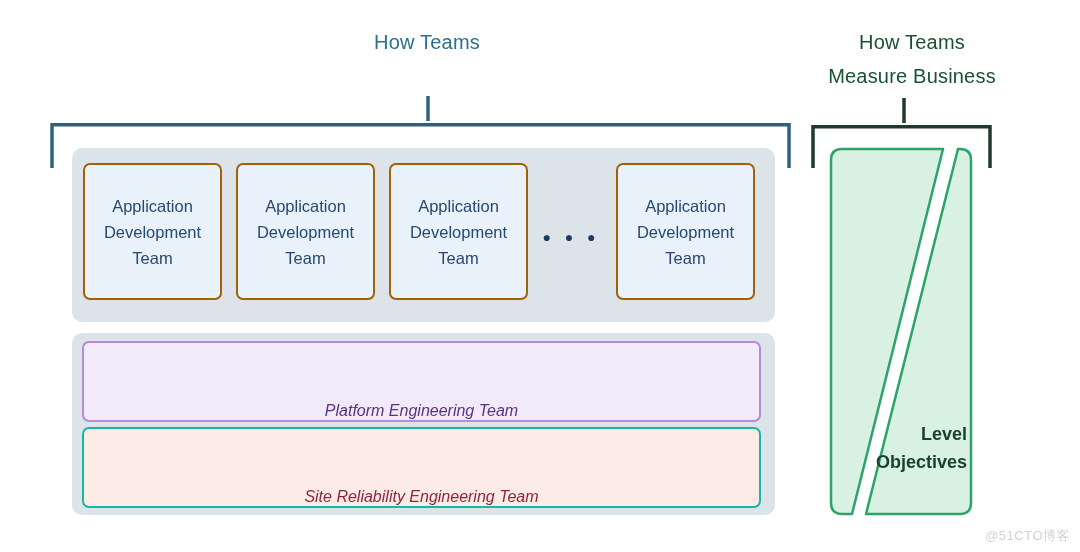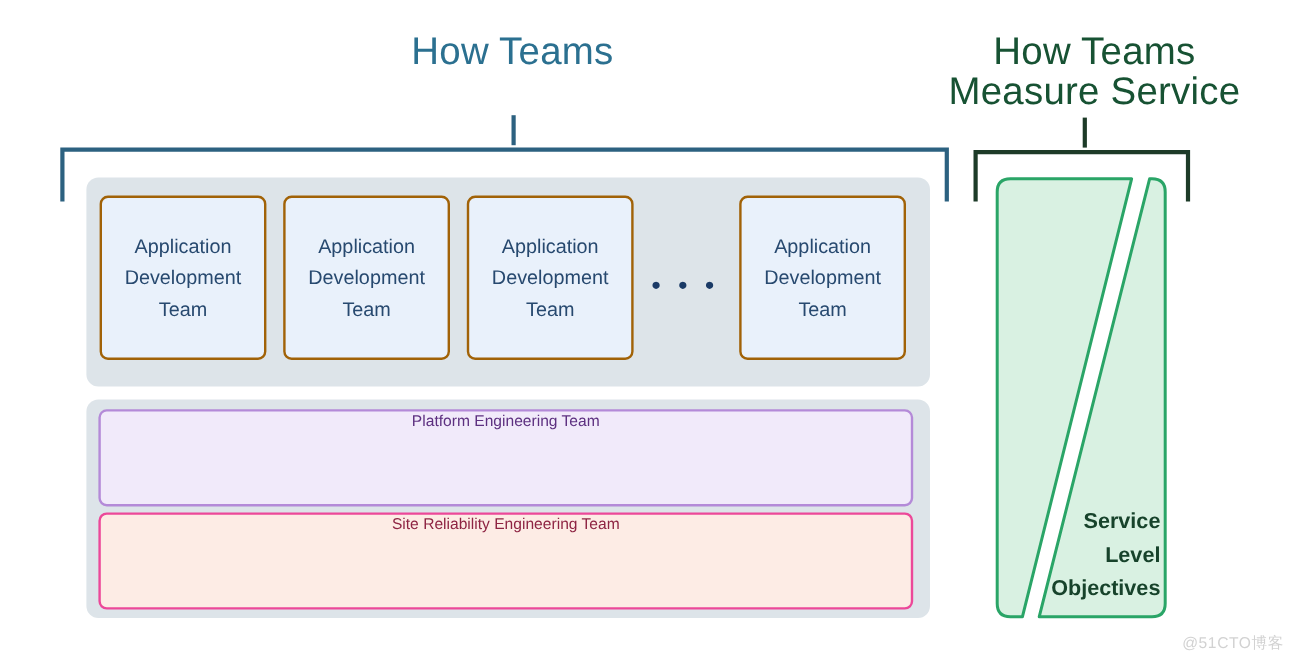--- a/index.html
+++ b/index.html
@@ -1,20 +1,20 @@
 <!DOCTYPE html>
 <html><head>
 <meta charset="utf-8">
 <style>
   html,body{margin:0;padding:0;background:#ffffff;}
   .canvas{
     position:relative;width:1080px;height:552px;background:#ffffff;overflow:hidden;
     font-family:"Liberation Sans","DejaVu Sans",sans-serif;
   }
-  .title{position:absolute;text-align:center;font-size:32px;line-height:34px;font-weight:500;letter-spacing:.2px;}
+  .title{position:absolute;text-align:center;font-size:20px;line-height:34px;font-weight:500;letter-spacing:.2px;}
   .title-left{left:287px;top:25px;width:280px;color:#2b7090;}
   .title-right{left:772px;top:25px;width:280px;color:#175233;}
 
   .overlay{position:absolute;left:0;top:0;width:1080px;height:552px;}
 
   .panel{position:absolute;left:72px;width:703px;background:#dde4e9;border-radius:10px;}
   .panel-top{top:148px;height:174px;}
   .panel-bottom{top:333px;height:182px;}
 
   .team-box{
@@ -26,41 +26,41 @@
   .team-1{left:83px;}  .team-2{left:236px;}  .team-3{left:389px;}  .team-4{left:616px;}
 
   .ellipsis{
     position:absolute;left:531px;top:224px;width:76px;height:26px;
     display:flex;align-items:center;justify-content:center;
     color:#1a3a66;font-size:14px;letter-spacing:5px;text-indent:5px;font-weight:bold;
   }
 
   .wide-box{
     position:absolute;left:82px;width:675px;height:77px;border-radius:7px;
-    display:flex;align-items:flex-start;justify-content:center;font-size:13px;
+    display:flex;align-items:flex-end;justify-content:center;font-size:16px;font-style:italic;
   }
   .platform-box{top:341px;background:#f1eafa;border:2px solid #b48ad8;color:#5d3080;}
-  .sre-box{top:427px;background:#fdece5;border:2px solid #ec4899;color:#8e2443;}
+  .sre-box{top:427px;background:#fdece5;border:2px solid #14b8a6;color:#8e2443;}
 
   .kpi-label{position:absolute;left:846px;top:164px;font-size:18px;font-weight:600;color:#17432b;line-height:28px;}
   .slo-label{position:absolute;left:790px;top:420px;width:177px;text-align:right;font-size:18px;font-weight:600;color:#17432b;line-height:28px;}
 
   .watermark{position:absolute;right:10px;bottom:7px;color:#d2d2d2;font-size:13px;letter-spacing:.5px;}
 </style>
 </head>
 <body>
 
 <div class="canvas">
 
   <div class="title title-left">
     <div>How Teams</div>
   </div>
   <div class="title title-right">
     <div>How Teams</div>
-    <div>Measure Service</div>
+    <div>Measure Business</div>
   </div>
 
   <div class="panel panel-top"></div>
   <div class="panel panel-bottom"></div>
 
   <svg class="overlay" width="1080" height="552" viewBox="0 0 1080 552">
     <path d="M428,96 V121" stroke="#2c6180" stroke-width="3.5" fill="none"></path>
     <path d="M52,168 V124.75 H789 V168" stroke="#2c6180" stroke-width="3.5" fill="none"></path>
     <path d="M904,98 V123" stroke="#1d3b28" stroke-width="3.5" fill="none"></path>
     <path d="M813,168 V126.75 H990 V168" stroke="#1d3b28" stroke-width="3.5" fill="none"></path>
@@ -84,20 +84,19 @@
   <div class="ellipsis">● ● ●</div>
 
   <div class="wide-box platform-box">
     <span>Platform Engineering Team</span>
   </div>
   <div class="wide-box sre-box">
     <span>Site Reliability Engineering Team</span>
   </div>
 
   <div class="slo-label">
-    <div>Service</div>
     <div>Level</div>
     <div>Objectives</div>
   </div>
 
   <div class="watermark">@51CTO博客</div>
 
 </div>
 
 </body></html>

